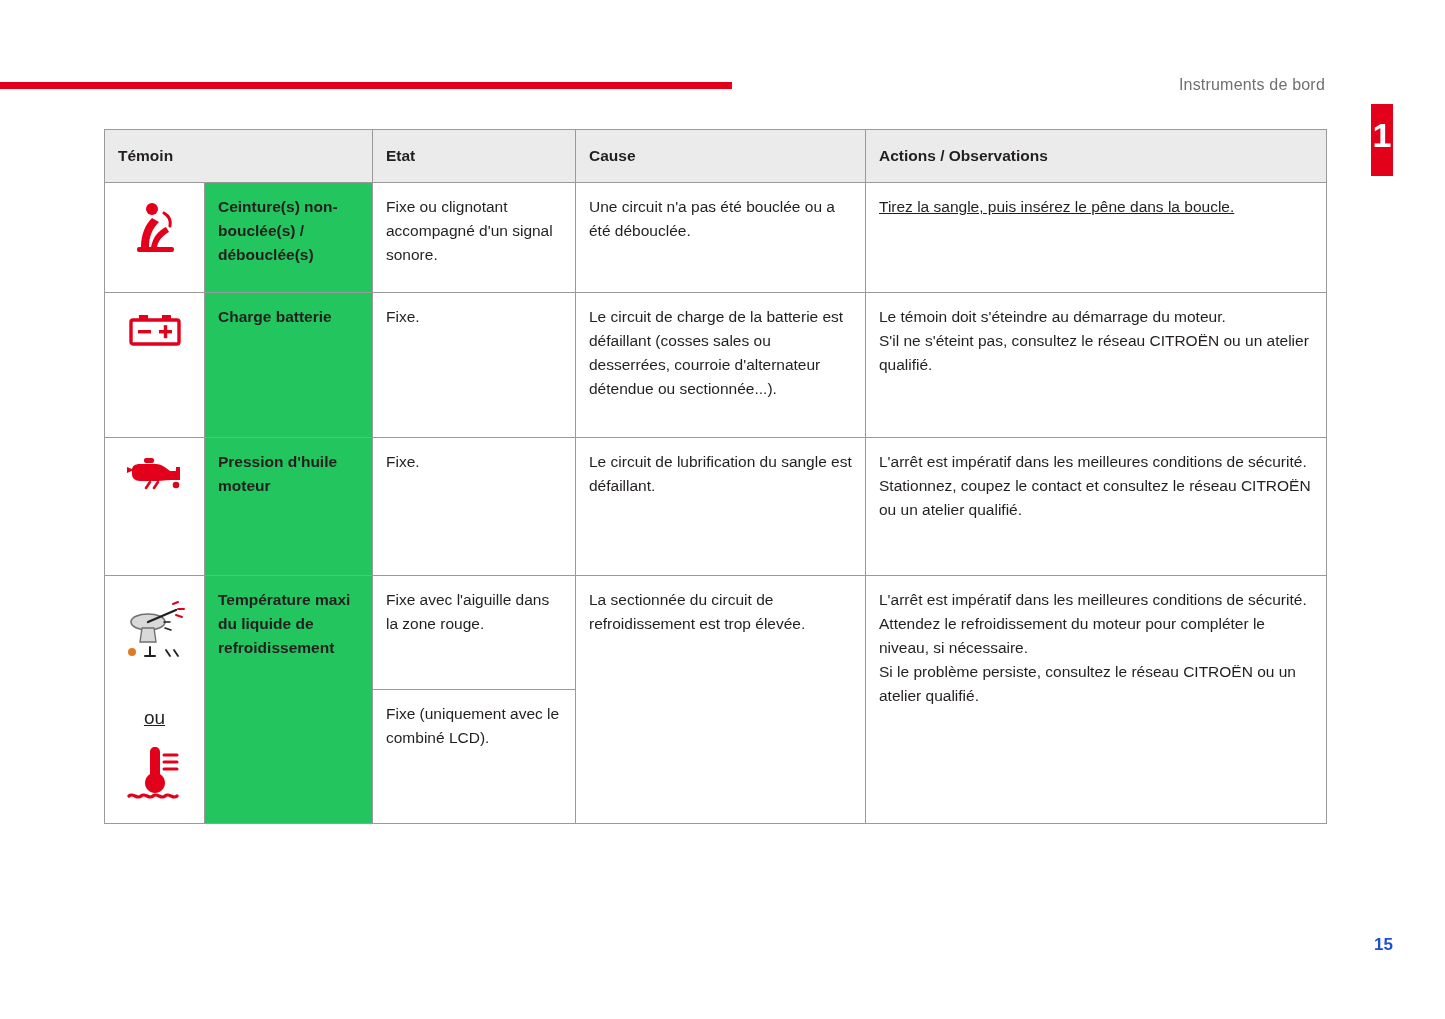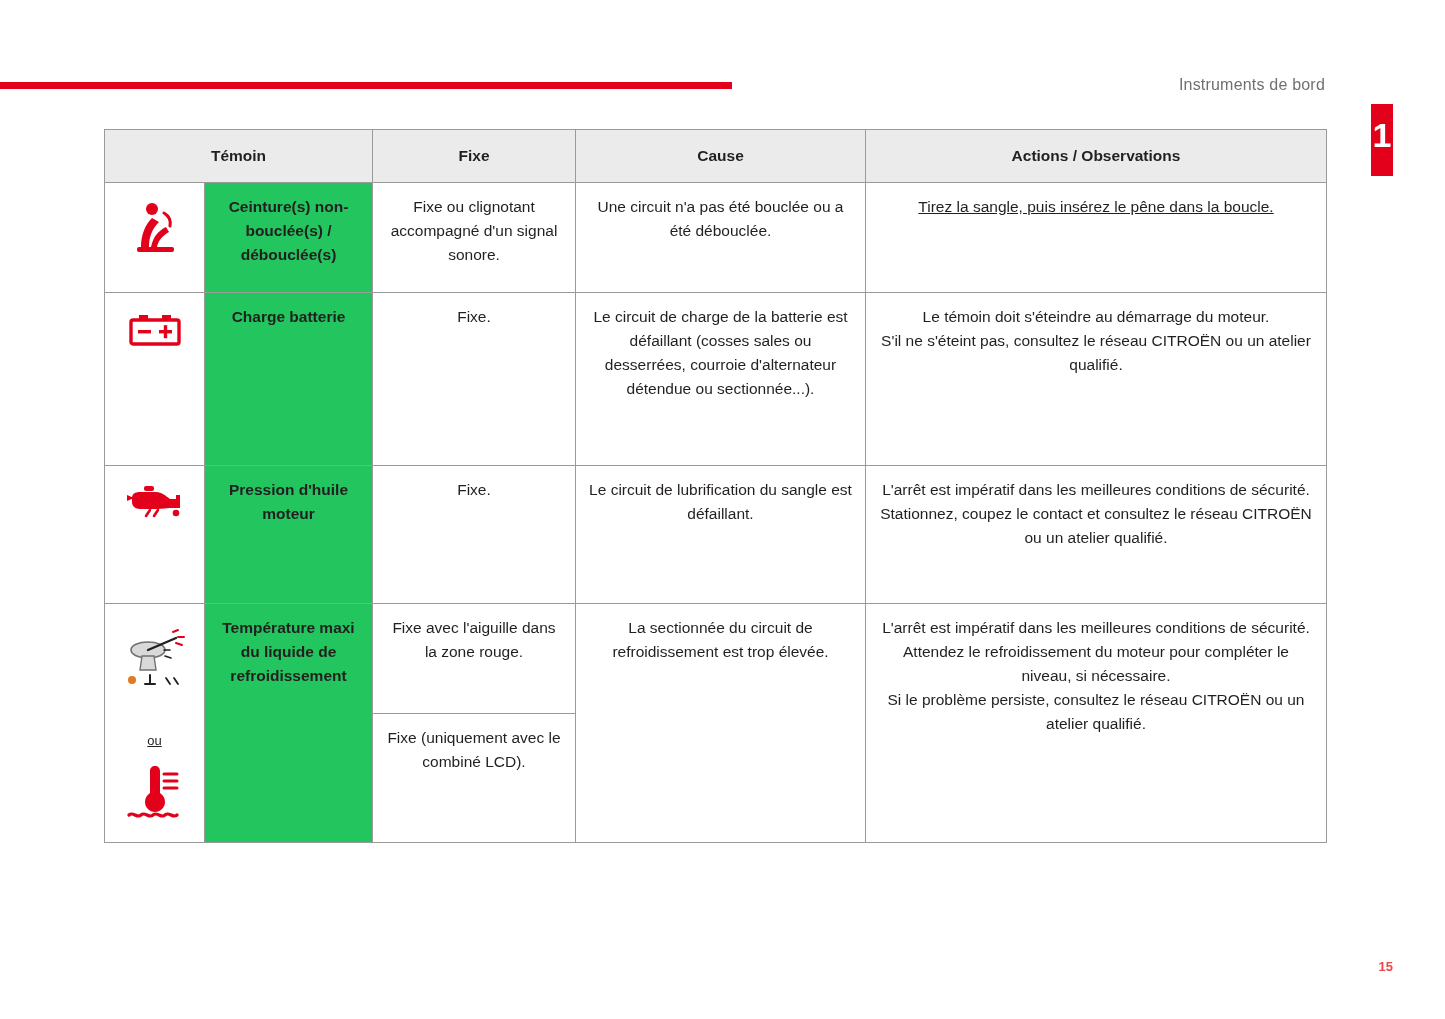--- a/index.html
+++ b/index.html
@@ -44,42 +44,41 @@
     color: #ffffff;
     font-size: 34px;
     font-weight: bold;
     line-height: 62px;
     text-align: center;
   }
   .page-number {
     position: absolute;
     right: 52px;
     top: 935px;
-    font-size: 13px;
-    font-weight: bold;
-    color: #ef4444;
-    margin-top: 24px;
+    font-size: 17px;
+    font-weight: bold;
+    color: #1d4ed8;
   }
 
   
   .tbl {
     position: absolute;
     left: 104px;
     top: 129px;
     width: 1222px;
     border-collapse: collapse;
     table-layout: fixed;
   }
   .tbl td, .tbl th {
     border: 1px solid #9a9a9a;
     vertical-align: top;
     padding: 12px 13px 14px 13px;
     font-size: 15.5px;
     line-height: 1.55;
-    text-align: center;
+    text-align: left;
   }
   .tbl thead th {
     background: #ebebeb;
     font-weight: bold;
     font-size: 15.5px;
     padding-top: 14px;
     padding-bottom: 14px;
     color: #231f20;
   }
   td.icon-cell {
@@ -94,21 +93,21 @@
   }
   .col-icon  { width: 100px; }
   .col-label { width: 168px; }
   .col-etat  { width: 203px; }
   .col-cause { width: 290px; }
   .col-act   { width: 461px; }
 
   .ou-text {
     display: block;
     margin: 26px 0 14px 0;
-    font-size: 13px;
+    font-size: 19px;
     color: #231f20;
     font-weight: normal;
     text-decoration: underline;
   }
 
   
   .ico {
     display: inline-block;
     line-height: 0;
   }
@@ -126,21 +125,21 @@
   <colgroup>
     <col class="col-icon">
       <col class="col-label">
       <col class="col-etat">
       <col class="col-cause">
       <col class="col-act">
   </colgroup>
   <thead>
     <tr>
       <th colspan="2">Témoin</th>
-      <th>Fixe</th>
+      <th>Etat</th>
       <th>Cause</th>
       <th>Actions / Observations</th>
     </tr>
   </thead>
   <tbody>
 
     <tr style="height:110px;">
       <td class="icon-cell">
         <span class="ico">
           <svg width="50" height="55" viewBox="0 0 50 55" fill="none" xmlns="http://www.w3.org/2000/svg">
@@ -151,21 +150,21 @@
             <path d="M34 12 C39 15 41 20 40 25" stroke="#e2001a" stroke-width="3" stroke-linecap="round"></path>
           </svg>
         </span>
       </td>
       <td class="label-cell">Ceinture(s) non-bouclée(s) / débouclée(s)</td>
       <td>Fixe ou clignotant accompagné d'un signal sonore.</td>
       <td>Une circuit n'a pas été bouclée ou a été débouclée.</td>
       <td style="white-space:pre-line;text-decoration:underline;">Tirez la sangle, puis insérez le pêne dans la boucle.</td>
     </tr>
 
-    <tr style="height:173px;">
+    <tr style="height:145px;">
       <td class="icon-cell">
         <span class="ico">
           <svg width="58" height="40" viewBox="0 0 58 40" fill="none" xmlns="http://www.w3.org/2000/svg">
             <rect x="5" y="9" width="48" height="24" rx="2" stroke="#e2001a" stroke-width="3.4"></rect>
             <rect x="13" y="4" width="9" height="5" fill="#e2001a"></rect>
             <rect x="36" y="4" width="9" height="5" fill="#e2001a"></rect>
             <rect x="12" y="19" width="13" height="3.4" fill="#e2001a"></rect>
             <rect x="33" y="19" width="13" height="3.4" fill="#e2001a"></rect>
             <rect x="37.8" y="14.2" width="3.4" height="13" fill="#e2001a"></rect>
           </svg>

